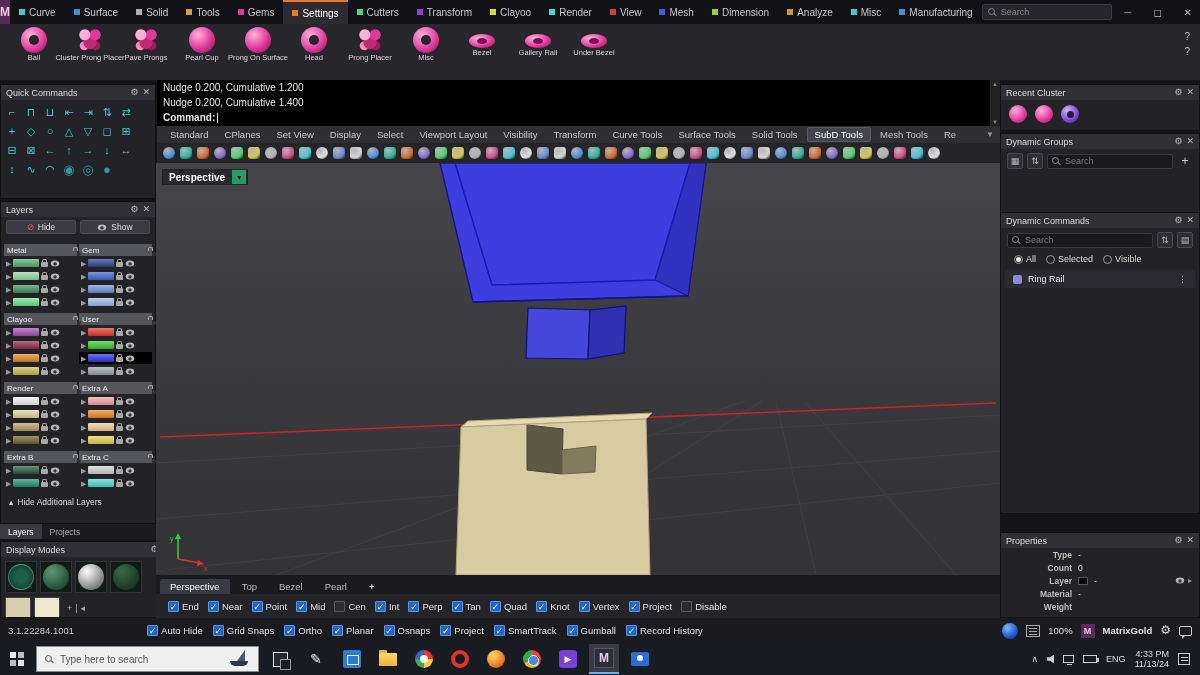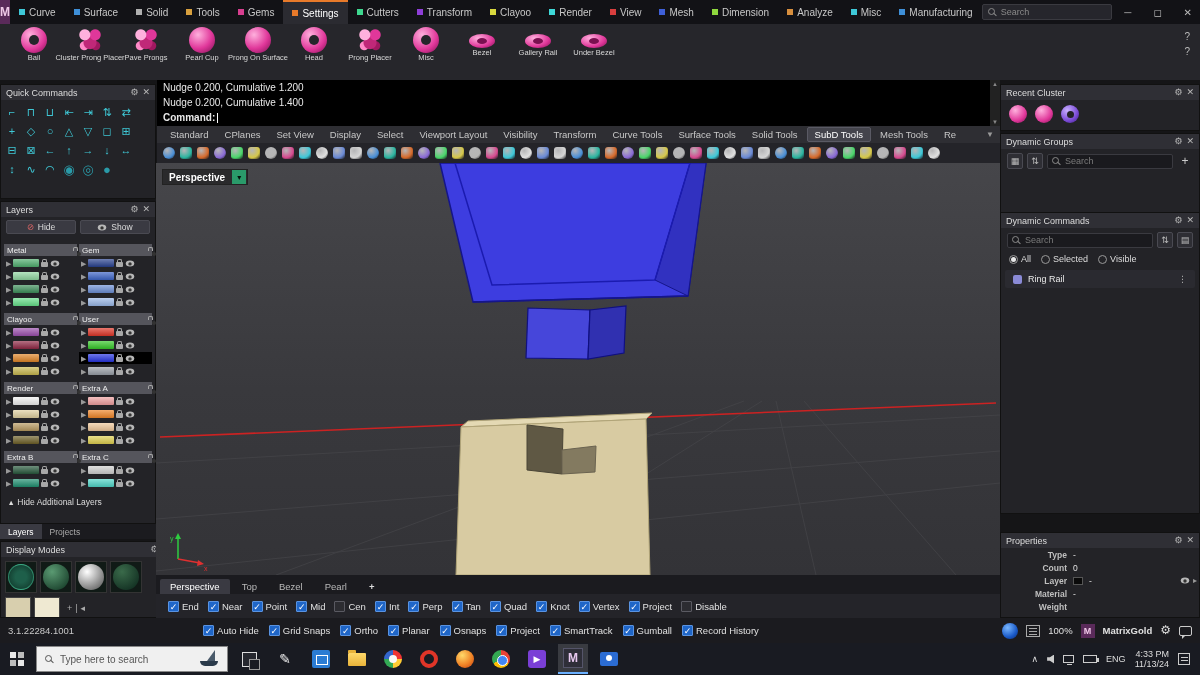--- a/index.html
+++ b/index.html
@@ -129,56 +129,56 @@
 
 #dyngroups{left:1000px;top:133px;width:200px;height:93px}
 .toolrow{display:flex;align-items:center;gap:4px;padding:4px 6px}
 .sqbtn{width:16px;height:16px;background:#2e2e34;border:1px solid #4a4a52;color:#bbb;font-size:9px;display:flex;align-items:center;justify-content:center;border-radius:2px}
 .searchbox{flex:1;height:15px;background:#1a1a1e;border:1px solid #3a3a40;border-radius:2px;display:flex;align-items:center;gap:4px;padding:0 4px}
 .searchbox input{background:transparent;border:none;outline:none;color:#aaa;font-size:9px;width:100%}
 .searchbox input::placeholder{color:#7a7a7a}
 .plusbtn{width:16px;height:16px;color:#ccc;font-size:12px;display:flex;align-items:center;justify-content:center}
 
 #dyncmds{left:1000px;top:212px;width:200px;height:302px}
-#dc-filters{display:flex;align-items:center;gap:10px;padding:2px 8px 4px;font-size:9px;color:#ddd}
+#dc-filters{display:flex;align-items:center;gap:10px;padding:2px 13px 4px;font-size:9px;color:#ddd}
 .rd{width:9px;height:9px;border:1px solid #999;border-radius:50%;flex:none}
 .rd.on::after{content:"";display:block;width:5px;height:5px;background:#e8e8e8;border-radius:50%;margin:1px}
 .filter-it{display:flex;align-items:center;gap:3px}
 .dcitem{display:flex;align-items:center;gap:6px;height:18px;padding:0 8px;font-size:9px;color:#e8e8e8;background:#2a2a30;margin:2px 4px;border-radius:2px}
 .dcsw{width:9px;height:9px;border-radius:2px;flex:none}
 .dcitem .sp{margin-left:auto;color:#aaa}
 
 #propspanel{left:1000px;top:532px;width:200px;height:86px;overflow:hidden}
-.prow{display:flex;align-items:center;height:13px;font-size:8.5px;padding:0 2px;gap:6px}
+.prow{display:flex;align-items:center;height:13px;font-size:8.5px;padding:0 7px;gap:6px}
 .plabel{width:64px;text-align:right;color:#bfbfbf;font-weight:bold}
 .pvalue{color:#e0e0e0}
 .psw{width:10px;height:8px;border:1px solid #555;flex:none}
 .prow .sp{margin-left:auto;display:flex;gap:3px;align-items:center;color:#999;font-size:8px}
 
 
 #statusbar{position:absolute;left:0;top:618px;width:1200px;height:25px;background:#1b1b1f;display:flex;align-items:center;font-size:9.5px;color:#e0e0e0;padding:0 8px;gap:9px}
-#sb-version{color:#c8c8c8;margin-right:120px}
+#sb-version{color:#c8c8c8;margin-right:64px}
 .sb-toggle{display:flex;align-items:center;gap:3px}
 #sb-right{margin-left:auto;display:flex;align-items:center;gap:8px}
 .sb-globe{width:16px;height:16px;border-radius:50%;background:radial-gradient(circle at 35% 30%,#7ab8ff,#1a5ac8 60%,#0a2a70)}
 .sb-list{width:14px;height:12px;border:1px solid #aaa;position:relative}
 .sb-list::after{content:"";position:absolute;left:2px;top:2px;width:8px;height:1px;background:#aaa;box-shadow:0 3px 0 #aaa,0 6px 0 #aaa}
 .sb-mlogo{width:14px;height:14px;background:#5a2a5a;color:#f0c9e8;font-size:9px;font-weight:bold;display:flex;align-items:center;justify-content:center}
 .bubble{width:13px;height:10px;border:1px solid #ccc;border-radius:2px;position:relative}
 .bubble::after{content:"";position:absolute;left:2px;bottom:-4px;border:2px solid transparent;border-top-color:#ccc;border-left-color:#ccc}
 
 
 #taskbar{position:absolute;left:0;top:643px;width:1200px;height:32px;background:#191b22;display:flex;align-items:center;gap:6px;padding:0 4px}
 #tk-start{width:26px;height:26px;display:flex;align-items:center;justify-content:center}
 .winflag{width:14px;height:14px;background:
  linear-gradient(#e8e8e8,#e8e8e8) 0 0/6px 6px no-repeat,
  linear-gradient(#bdbdbd,#bdbdbd) 8px 0/6px 6px no-repeat,
  linear-gradient(#bdbdbd,#bdbdbd) 0 8px/6px 6px no-repeat,
  linear-gradient(#e8e8e8,#e8e8e8) 8px 8px/6px 6px no-repeat}
-#tk-search{width:192px;height:26px;background:#f0f0f0;display:flex;align-items:center;gap:6px;padding:0 8px;border:1px solid #888}
+#tk-search{width:223px;height:26px;background:#f0f0f0;display:flex;align-items:center;gap:6px;padding:0 8px;border:1px solid #888}
 #tk-search .mag::before{border-color:#555}
 #tk-search .mag::after{background:#555}
 #tk-search input{flex:1;background:transparent;border:none;outline:none;font-size:10px;color:#444}
 #tk-search input::placeholder{color:#555}
 .ship{position:relative;width:22px;height:18px;flex:none}
 .ship::before{content:"";position:absolute;left:9px;top:0;border-left:8px solid transparent;border-bottom:11px solid #4a5a6a}
 .ship::after{content:"";position:absolute;left:2px;top:11px;width:18px;height:5px;background:#2a3a4a;border-radius:0 0 5px 5px}
 .tki{width:30px;height:30px;display:flex;align-items:center;justify-content:center;position:relative}
 .tki.active{background:rgba(255,255,255,.14);border-bottom:2px solid #6ab0ff}
 .i-task-view{width:15px;height:15px;border:1px solid #ddd;position:relative;background:rgba(255,255,255,.06)}

